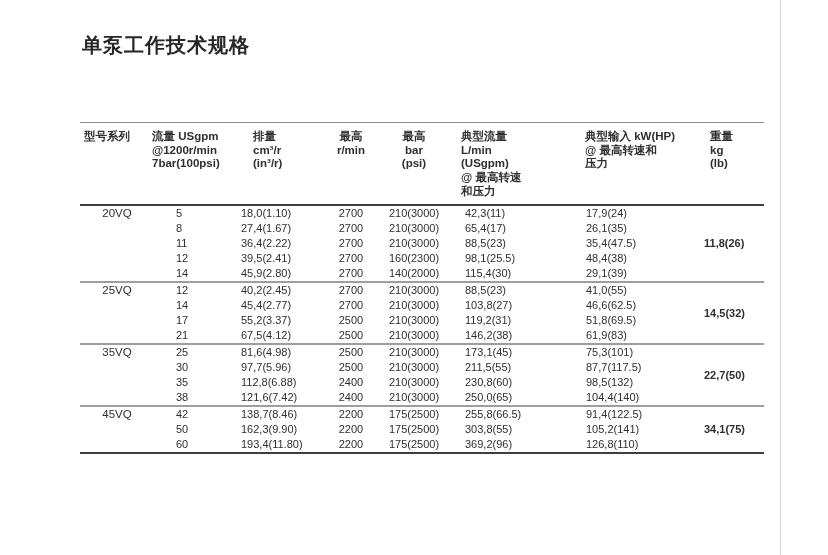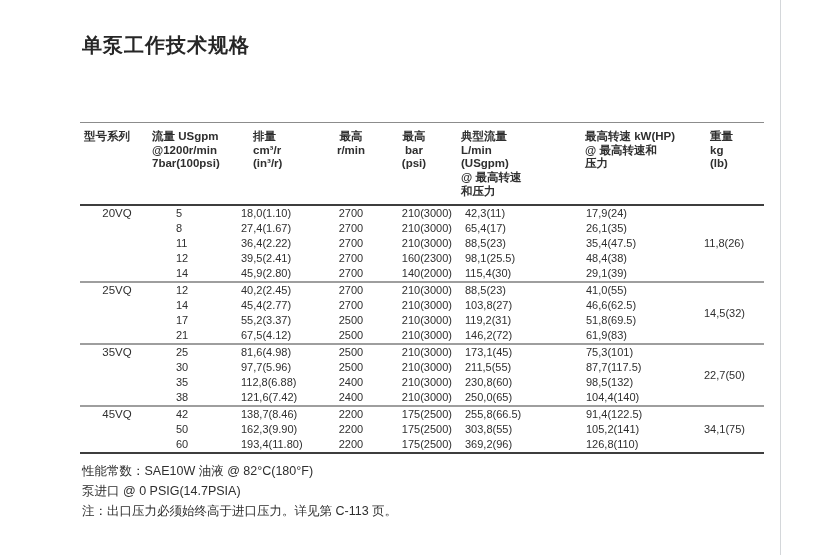--- a/index.html
+++ b/index.html
@@ -34,25 +34,25 @@
   th.h-tinput{padding-left:17px;}
   th.h-weight{padding-left:20px;}
   tbody + tbody{border-top:2px solid #9e9e9e;}
   td{
     font-size:11px;height:15px;padding:0;vertical-align:middle;
     white-space:nowrap;color:#2f2f2f;
   }
   td.c1{padding-left:26px;}
   td.c2{padding-left:7px;}
   td.c3{text-align:center;}
-  td.c4{text-align:right;}
+  td.c4{text-align:center;}
   td.c5{padding-left:13px;}
   td.c6{padding-left:18px;}
   td.model-cell{vertical-align:top;padding-left:4px;padding-top:1px;font-size:11.5px;text-align:center;}
-  td.weight-cell{vertical-align:middle;padding-left:14px;}
+  td.weight-cell{vertical-align:middle;padding-left:14px;font-weight:bold;}
   .notes{position:absolute;left:82px;top:461px;font-size:12.5px;line-height:20px;color:#2e2e2e;}
   .notes div{white-space:nowrap;}
 </style>
 </head>
 <body>
 
 <div class="page">
   <div class="doc-title">单泵工作技术规格</div>
 
   <table class="spec-table" id="spec-table">
@@ -91,21 +91,21 @@
           <div>(psi)</div>
         </th>
         <th class="h-tflow">
           <div>典型流量</div>
           <div>L/min</div>
           <div>(USgpm)</div>
           <div>@ 最高转速</div>
           <div>和压力</div>
         </th>
         <th class="h-tinput">
-          <div>最高转速 kW(HP)</div>
+          <div>典型输入 kW(HP)</div>
           <div>@ 最高转速和</div>
           <div>压力</div>
         </th>
         <th class="h-weight">
           <div>重量</div>
           <div>kg</div>
           <div>(lb)</div>
         </th>
       </tr>
     </thead>
@@ -178,21 +178,21 @@
           <td class="c3">2500</td>
           <td class="c4">210(3000)</td>
           <td class="c5">119,2(31)</td>
           <td class="c6">51,8(69.5)</td>
         </tr>
         <tr>
           <td class="c1">21</td>
           <td class="c2">67,5(4.12)</td>
           <td class="c3">2500</td>
           <td class="c4">210(3000)</td>
-          <td class="c5">146,2(72)</td>
+          <td class="c5">146,2(38)</td>
           <td class="c6">61,9(83)</td>
         </tr>
       </tbody>
       <tbody>
         <tr>
           <td class="model-cell" rowspan="4">35VQ</td>
           <td class="c1">25</td>
           <td class="c2">81,6(4.98)</td>
           <td class="c3">2500</td>
           <td class="c4">210(3000)</td>
@@ -248,20 +248,15 @@
           <td class="c1">60</td>
           <td class="c2">193,4(11.80)</td>
           <td class="c3">2200</td>
           <td class="c4">175(2500)</td>
           <td class="c5">369,2(96)</td>
           <td class="c6">126,8(110)</td>
         </tr>
       </tbody>
     </table>
 
-  <div class="notes">
-    <div>性能常数：SAE10W 油液 @ 82°C(180°F)</div>
-    <div>泵进口 @ 0 PSIG(14.7PSIA)</div>
-    <div>注：出口压力必须始终高于进口压力。详见第 C-113 页。</div>
-  </div>
 
   <div class="page-edge"></div>
 </div>
 
 </body></html>

